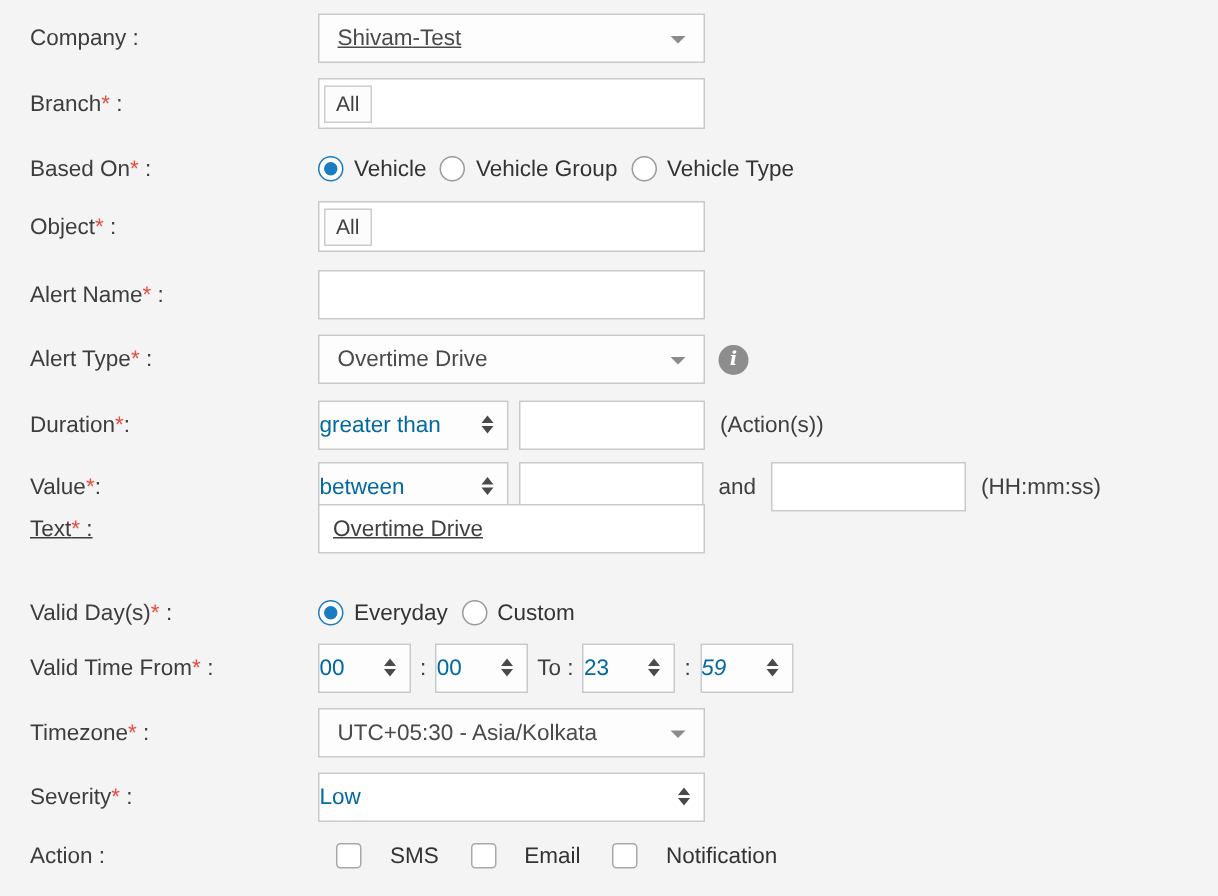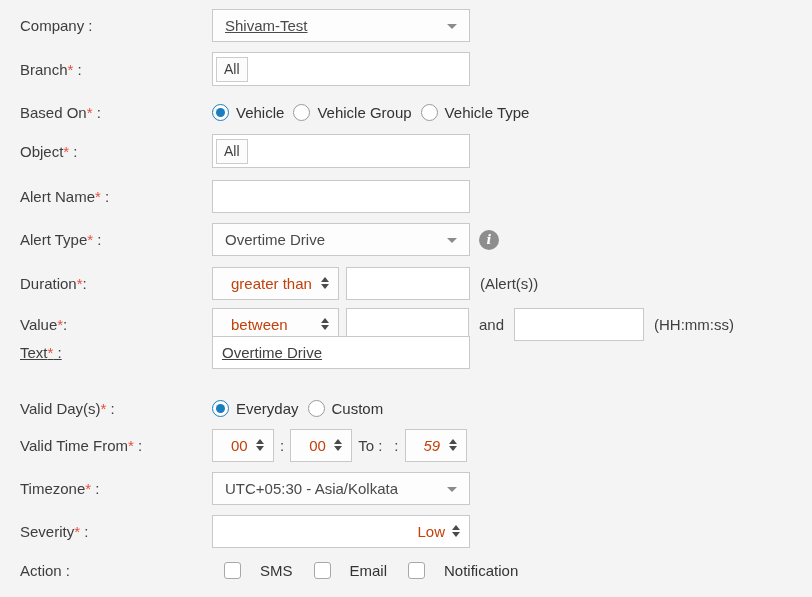--- a/index.html
+++ b/index.html
@@ -9,21 +9,21 @@
   .row{position:absolute;left:0;width:812px;display:flex;align-items:center;}
   .lbl{width:212px;padding-left:20px;box-sizing:border-box;flex-shrink:0;color:#3d3d3d;}
   .req{color:#e74c3c;}
   
   .dd{position:relative;height:33px;background:#fdfdfd;border:1px solid #c9c9c9;box-sizing:border-box;
       display:flex;align-items:center;padding:0 28px 0 12px;color:#4a4a4a;cursor:pointer;}
   .chev{position:absolute;right:12px;top:14px;width:0;height:0;
         border-left:5px solid transparent;border-right:5px solid transparent;border-top:5px solid #8b8b8b;}
   
   .sel{position:relative;height:33px;background:#fdfdfd;border:1px solid #c9c9c9;box-sizing:border-box;
-       display:flex;align-items:center;padding:0 24px 0 18px;color:#c2410c;cursor:pointer;}
+       display:flex;align-items:center;padding:0 24px 0 0;color:#0369a1;cursor:pointer;}
   .spin{position:absolute;right:9px;top:50%;transform:translateY(-50%);display:flex;flex-direction:column;gap:2px;}
   .spin .u{width:0;height:0;border-left:4px solid transparent;border-right:4px solid transparent;border-bottom:5px solid #4a4a4a;}
   .spin .d{width:0;height:0;border-left:4px solid transparent;border-right:4px solid transparent;border-top:5px solid #4a4a4a;}
   
   .inp{height:33px;box-sizing:border-box;border:1px solid #c9c9c9;background:#ffffff;padding:0 9px;
        font-family:"Liberation Sans",sans-serif;font-size:15px;color:#404040;outline:none;}
   
   .tagbox{height:34px;box-sizing:border-box;border:1px solid #c9c9c9;background:#ffffff;
           display:flex;align-items:center;padding:0 3px;}
   .tag{border:1px solid #cccccc;background:#fcfcfc;color:#3f3f3f;font-size:14px;
@@ -99,21 +99,21 @@
   <div class="row" style="top:266px;height:34px;">
     <div class="lbl"><span>Duration</span><span class="req">*</span><span>:</span></div>
     <div class="sel" style="width:127px;margin-right:7px;">
       <span>greater than</span>
       <span class="spin">
           <span class="u"></span>
           <span class="d"></span>
         </span>
     </div>
     <input class="inp" style="width: 124px;" value="">
-    <span class="unit">(Alert(s))</span>
+    <span class="unit">(Action(s))</span>
   </div>
 
   <div class="row" style="top:307px;height:34px;">
     <div class="lbl"><span>Value</span><span class="req">*</span><span>:</span></div>
     <div class="sel" style="width:127px;margin-right:7px;">
       <span>between</span>
       <span class="spin">
           <span class="u"></span>
           <span class="d"></span>
         </span>
@@ -148,41 +148,48 @@
     </div>
     <span class="sep">:</span>
     <div class="sel" style="width:62px;">
       <span>00</span>
       <span class="spin">
           <span class="u"></span>
           <span class="d"></span>
         </span>
     </div>
     <span class="sep">To :</span>
+    <div class="sel" style="width:62px;">
+      <span>23</span>
+      <span class="spin">
+          <span class="u"></span>
+          <span class="d"></span>
+        </span>
+    </div>
     <span class="sep">:</span>
     <div class="sel" style="width:62px;font-style:italic;">
       <span>59</span>
       <span class="spin">
           <span class="u"></span>
           <span class="d"></span>
         </span>
     </div>
   </div>
 
   <div class="row" style="top:472px;height:33px;">
     <div class="lbl"><span>Timezone</span><span class="req">*</span><span> :</span></div>
     <div class="dd" style="width:258px;">
       <span>UTC+05:30 - Asia/Kolkata</span>
       <span class="chev"></span>
     </div>
   </div>
 
   <div class="row" style="top:514px;height:34px;">
     <div class="lbl"><span>Severity</span><span class="req">*</span><span> :</span></div>
-    <div class="sel" style="width:258px;background:#ffffff;justify-content:flex-end;">
+    <div class="sel" style="width:258px;background:#ffffff;">
       <span>Low</span>
       <span class="spin">
           <span class="u"></span>
           <span class="d"></span>
         </span>
     </div>
   </div>
 
   <div class="row" style="top:558px;height:24px;gap:12px;">
     <div class="lbl"><span>Action</span><span class="req"></span><span> :</span></div>

